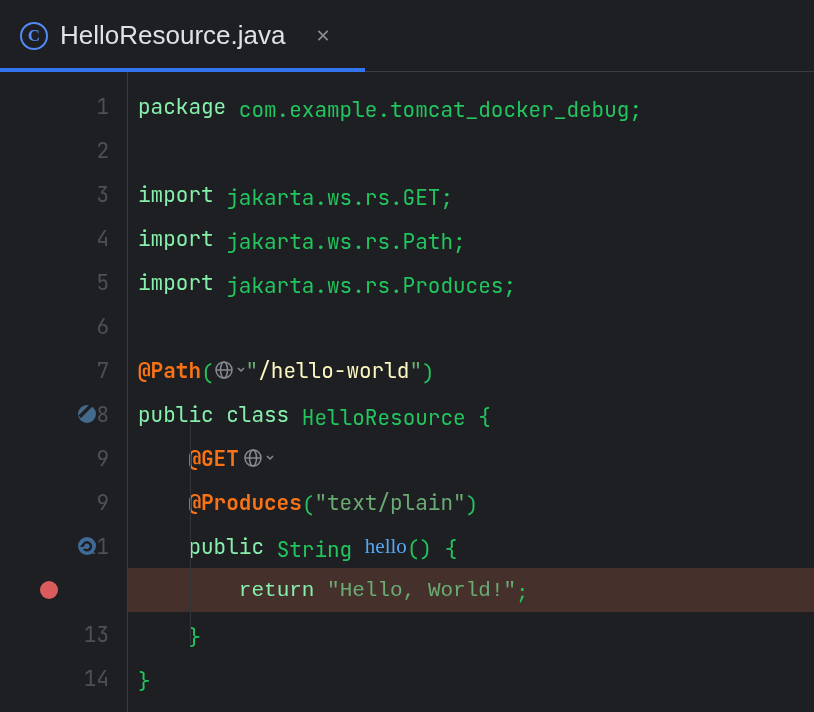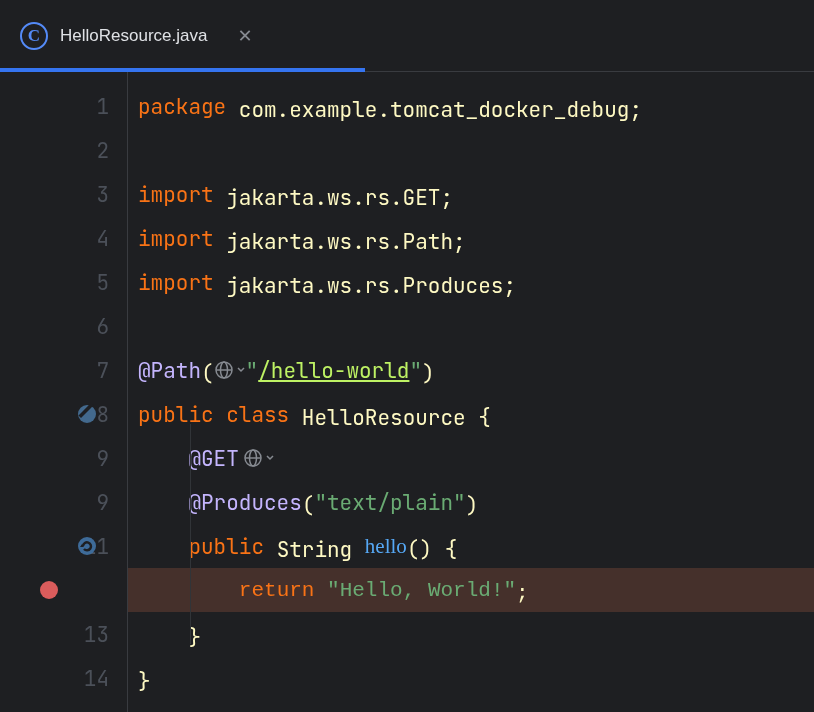--- a/index.html
+++ b/index.html
@@ -46,21 +46,21 @@
       border: 2px solid #548af7;
       display: flex;
       align-items: center;
       justify-content: center;
       color: #548af7;
       font-size: 17px;
       font-weight: bold;
       font-family: serif;
     }
     .tab-title {
-      font-size: 17px;
+      font-size: 26px;
       color: #dfe1e5;
       font-family: -apple-system, 'Segoe UI', sans-serif;
     }
     .tab-close {
       color: #868a91;
       font-size: 18px;
       margin-left: 18px;
       cursor: pointer;
       font-family: sans-serif;
     }
@@ -108,26 +108,26 @@
       display: flex;
       align-items: center;
       font-size: 21px;
       padding-left: 10px;
       white-space: pre;
     }
     .breakpoint-line {
       background: #45302b;
       font-family: Liberation Mono, monospace;
     }
-    .kw { color: #f97316; }
+    .kw { color: #86efac; }
     .str { color: #6aab73; }
-    .str-u { color: #bef264; text-decoration: underline; }
-    .anno { color: #c4b5fd; }
+    .str-u { color: #fef9c3; }
+    .anno { color: #f97316; font-weight: bold; }
     .fn-def { color: #56a8f5; font-family: Liberation Serif, serif; }
-    .plain { color: #fef9c3; margin-top: 6px; }
+    .plain { color: #22c55e; margin-top: 6px; }
     .indent-guide {
       border-left: 1px solid #313438;
       display: inline-block;
       height: 100%;
       position: absolute;
     }
     .globe-icon {
       display: inline-flex;
       align-items: center;
       vertical-align: middle;

